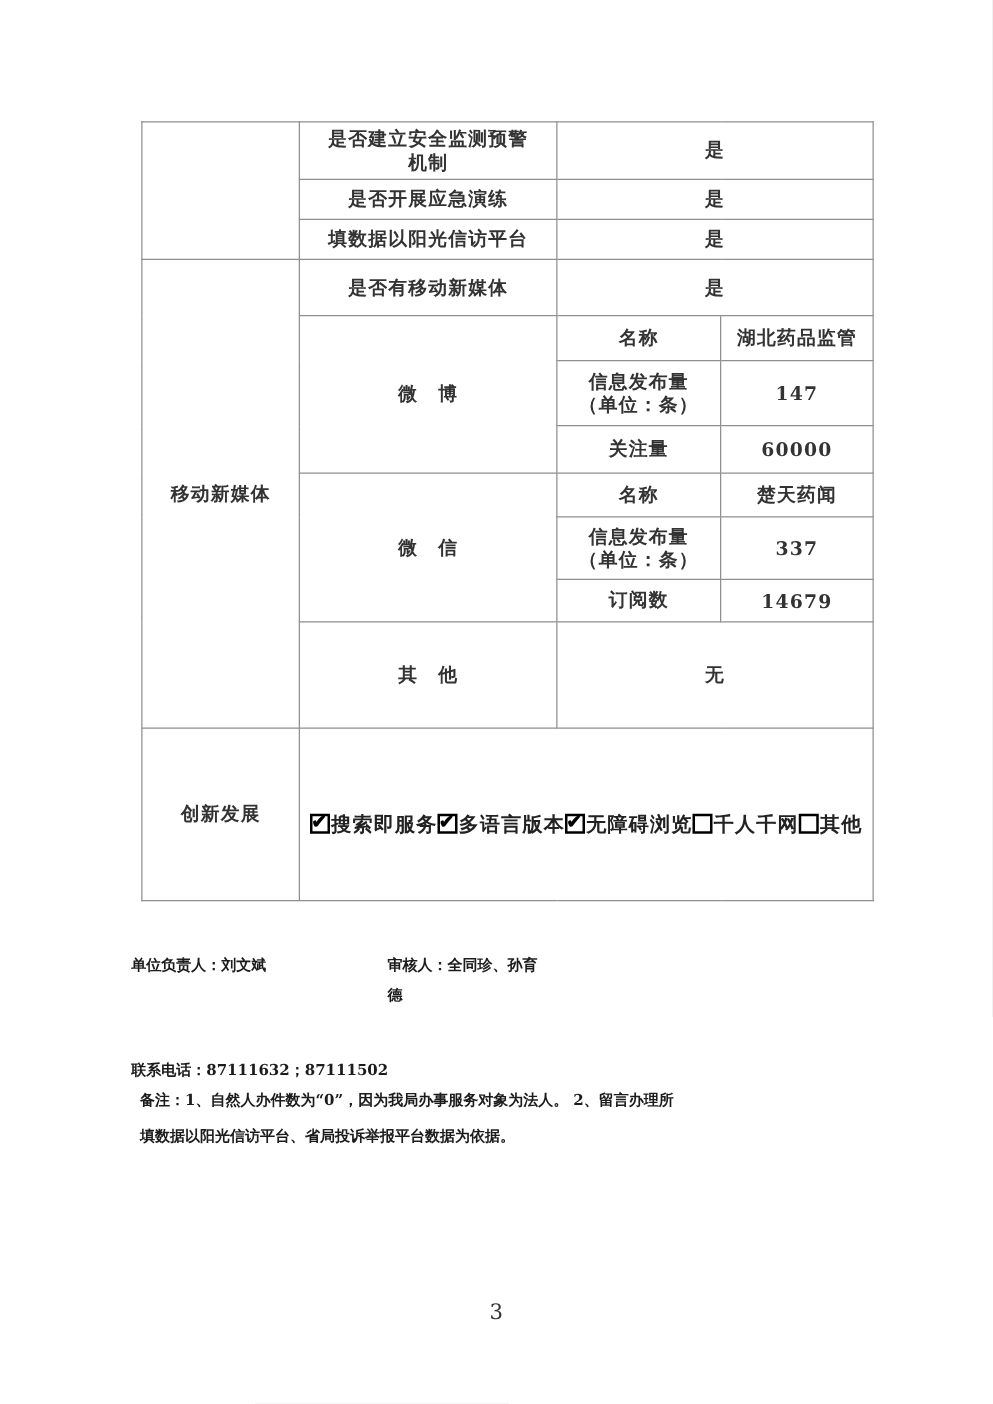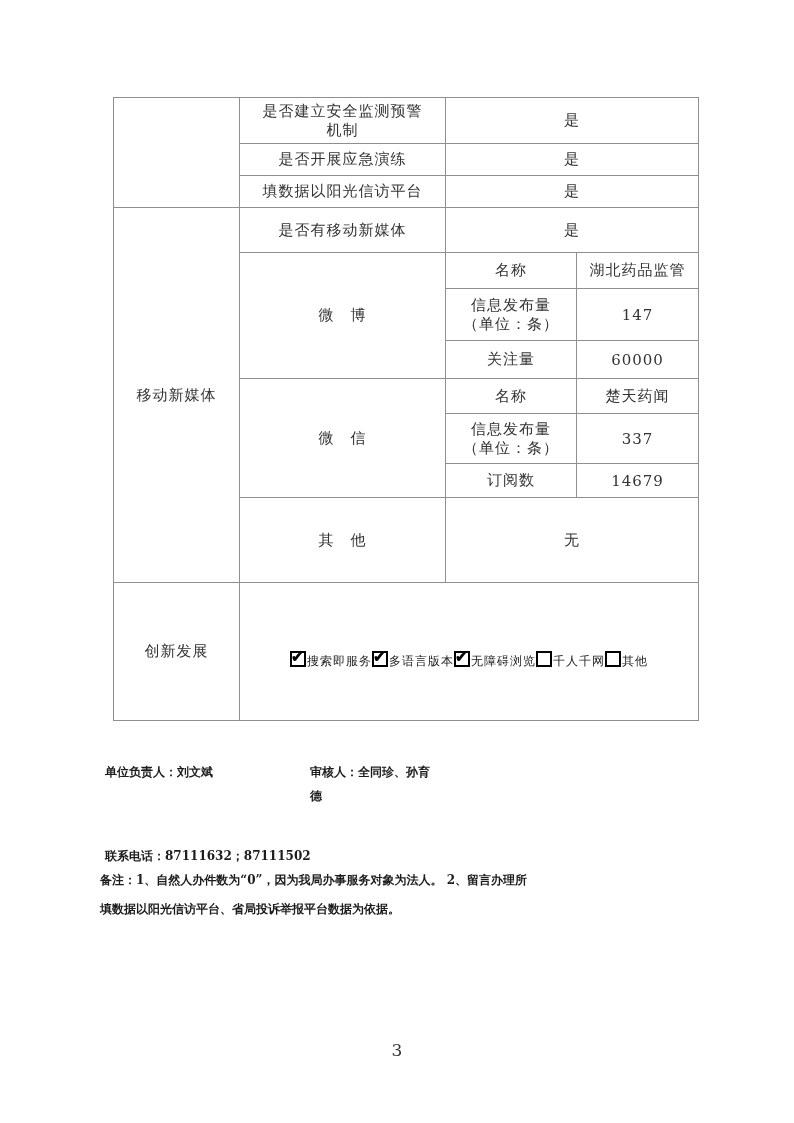--- a/index.html
+++ b/index.html
@@ -10,34 +10,35 @@
     background:#ffffff;
     font-family:"DejaVu Serif","Liberation Serif",serif;
     color:#2b2b2b;
     overflow:hidden;
   }
   table.report {
     position:absolute; left:113px; top:97px;
     width:585px;
     border-collapse:collapse;
     table-layout:fixed;
+    font-weight:bold;
   }
   table.report td {
     border:1px solid #8f8f8f;
     text-align:center;
     vertical-align:middle;
     font-size:15px;
     letter-spacing:1px;
     white-space:pre-line;
     padding:2px 4px;
     color:#333333;
   }
   td.fld-left { text-align:left; padding-left:12px; }
   td.innov-cell { text-align:center; }
-  .cb-item { display:inline-block; white-space:nowrap; font-size:12px; color:#222; }
+  .cb-item { display:inline-block; white-space:nowrap; font-size:16px; color:#222; }
   .cbox {
     display:inline-block;
     width:12px; height:12px;
     border:2px solid #000;
     background:#fff;
     position:relative;
     vertical-align:-2px;
     margin-right:1px;
   }
   .cbox[data-checked="true"]::after {
@@ -142,17 +143,17 @@
       </tr>
     </tbody>
   </table>
 
   <div class="ftxt" style="left:105px; top:760px;">单位负责人：刘文斌</div>
   <div class="ftxt" style="left:310px; top:760px; width:180px;">审核人：全同珍、孙育
 德</div>
 
   <div class="ftxt" style="left:105px; top:806px;margin-top:38px;">联系电话：87111632；87111502</div>
 
-  <div class="ftxt note" style="left:100px; top:866px;">备注：1、自然人办件数为“0”，因为我局办事服务对象为法人。  2、留言办理所
+  <div class="ftxt note" style="left:112px; top:866px;">备注：1、自然人办件数为“0”，因为我局办事服务对象为法人。  2、留言办理所
 填数据以阳光信访平台、省局投诉举报平台数据为依据。</div>
 
   <div class="pageno">3</div>
 </div>
 
 </body></html>

